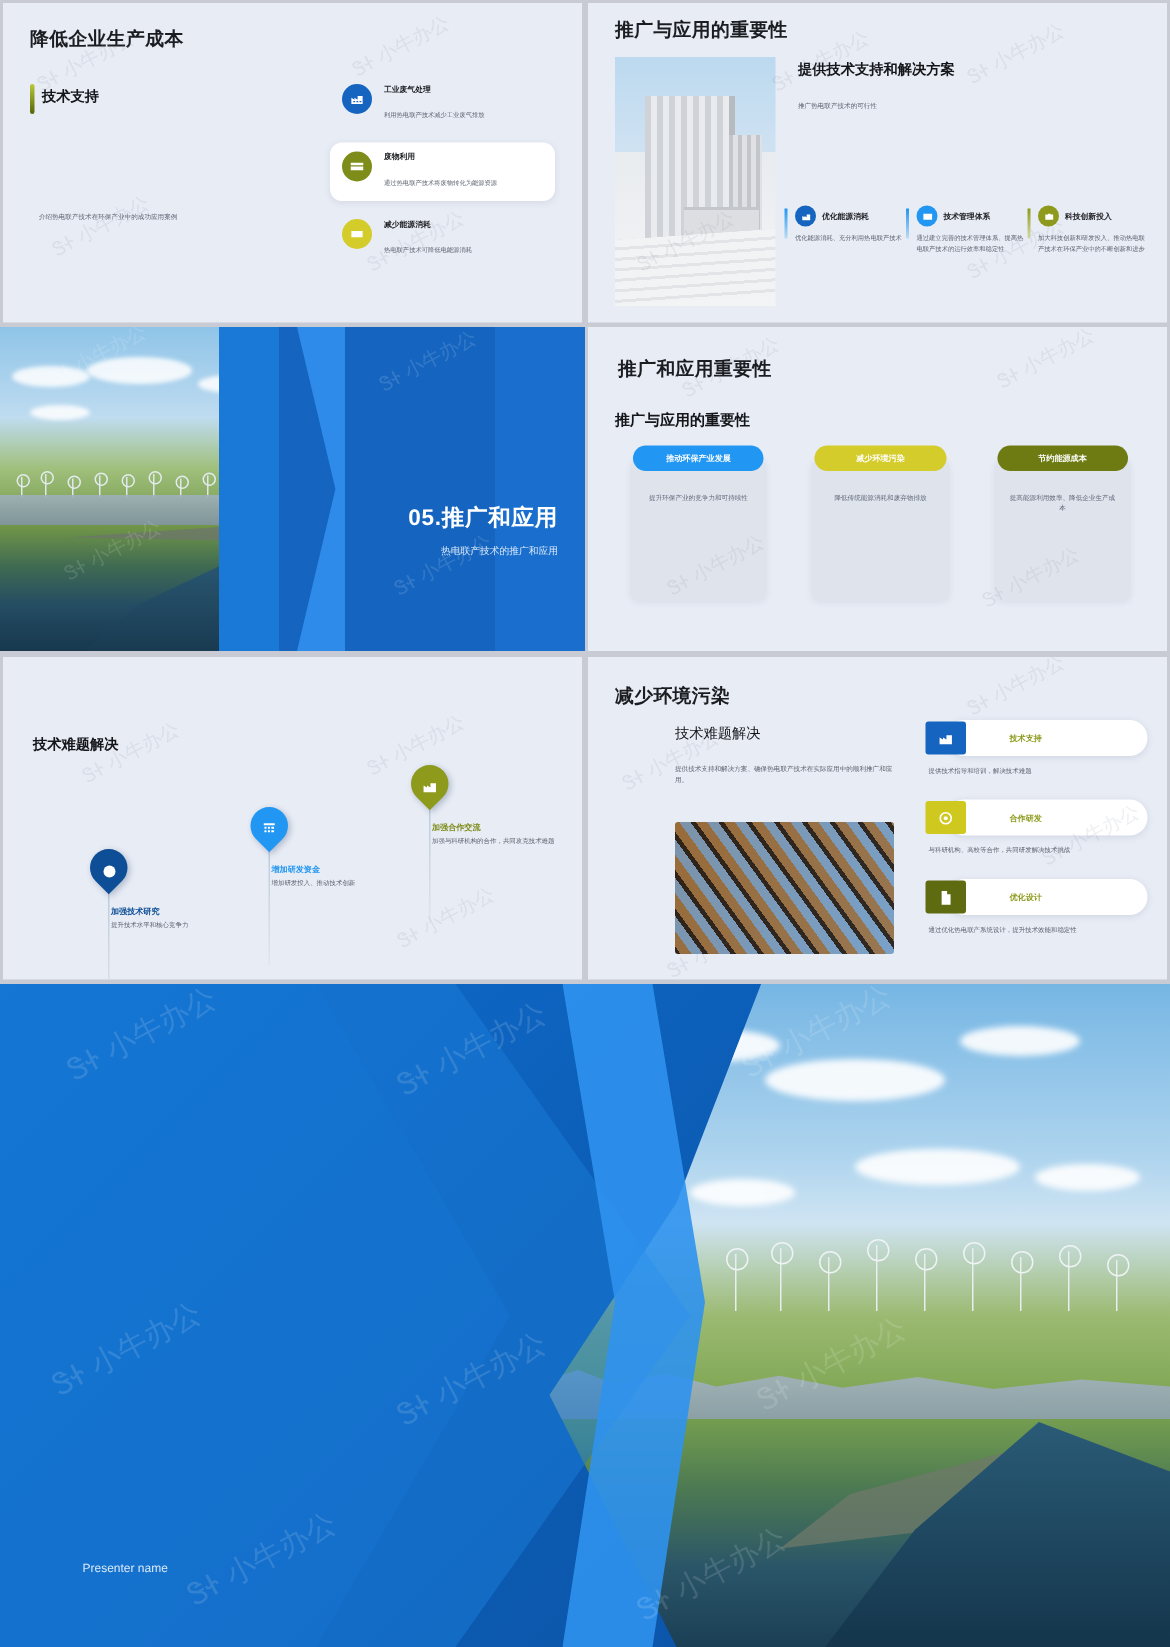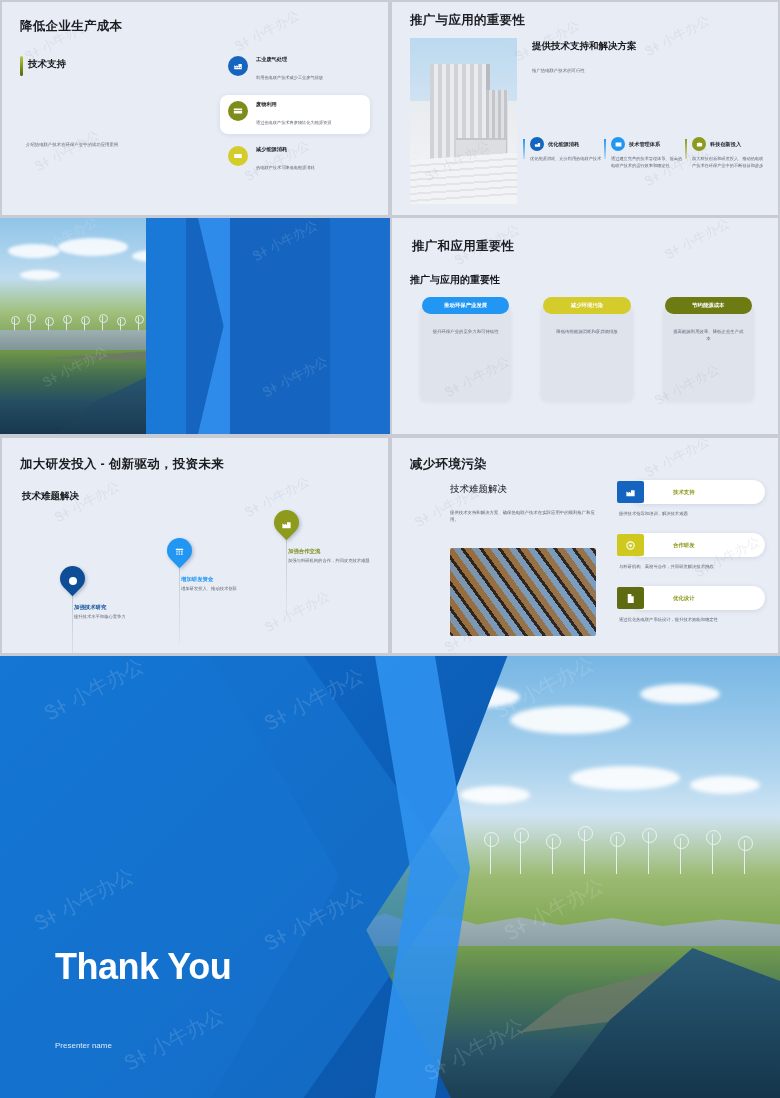--- a/index.html
+++ b/index.html
@@ -337,20 +337,24 @@
       <div class="turb" style="left:156px;top:100px;height:14px;"></div>
       <div class="city"></div>
       <div class="rocks"></div>
       <div class="water"></div>
     </div>
     <div class="chev c1"></div>
     <div class="cfill"></div>
     <div class="chev c2"></div>
     <div class="cfill2"></div>
     <div class="chev c3"></div>
+    <div class="txt">
+      <div class="num">05.推广和应用</div>
+      <div class="sub">热电联产技术的推广和应用</div>
+    </div>
     <div class="wm wm-on-dark">
       <span style="left:30px;top:10px;">ᏕᏐ 小牛办公</span>
       <span style="left:250px;top:14px;">ᏕᏐ 小牛办公</span>
       <span style="left:40px;top:140px;">ᏕᏐ 小牛办公</span>
       <span style="left:260px;top:150px;">ᏕᏐ 小牛办公</span>
     </div>
   </div>
 
   <div class="slide s4">
     <h1 class="title">推广和应用重要性</h1>
@@ -377,21 +381,20 @@
     </div>
     <div class="wm">
       <span style="left:60px;top:18px;">ᏕᏐ 小牛办公</span>
       <span style="left:270px;top:12px;">ᏕᏐ 小牛办公</span>
       <span style="left:50px;top:150px;">ᏕᏐ 小牛办公</span>
       <span style="left:260px;top:158px;">ᏕᏐ 小牛办公</span>
     </div>
   </div>
 
   <div class="slide s5">
-    <h1 class="title">加大研发投入 - 创新驱动，投资未来</h1>
     <div class="h2b">技术难题解决</div>
     <div class="tline">
 
       <div class="tnode" style="left:48px;top:48px;">
         <div class="stem"></div>
         <div class="pin">
           <div class="blob" style="background:#0D4E96"></div>
           <div class="dot"></div>
         </div>
         <div style="padding-left:14px;padding-top:38px;">
@@ -503,21 +506,20 @@
       <div class="tb" style="left:370px;top:182px;height:36px;"></div>
       <div class="tb" style="left:402px;top:178px;height:40px;"></div>
       <div class="tb" style="left:434px;top:184px;height:34px;"></div>
       <div class="skyline"></div>
       <div class="shore"></div>
       <div class="lake"></div>
     </div>
     <div class="cv v1"></div>
     <div class="cv v2"></div>
     <div class="cv v3"></div>
-    <div class="ty">Thank You</div>
     <div class="pname">Presenter name</div>
     <div class="wm wm-on-dark">
       <span style="left:40px;top:20px;font-size:20px;">ᏕᏐ 小牛办公</span>
       <span style="left:260px;top:30px;font-size:20px;">ᏕᏐ 小牛办公</span>
       <span style="left:490px;top:18px;font-size:20px;">ᏕᏐ 小牛办公</span>
       <span style="left:30px;top:230px;font-size:20px;">ᏕᏐ 小牛办公</span>
       <span style="left:260px;top:250px;font-size:20px;">ᏕᏐ 小牛办公</span>
       <span style="left:500px;top:240px;font-size:20px;">ᏕᏐ 小牛办公</span>
       <span style="left:120px;top:370px;font-size:20px;">ᏕᏐ 小牛办公</span>
       <span style="left:420px;top:380px;font-size:20px;">ᏕᏐ 小牛办公</span>

